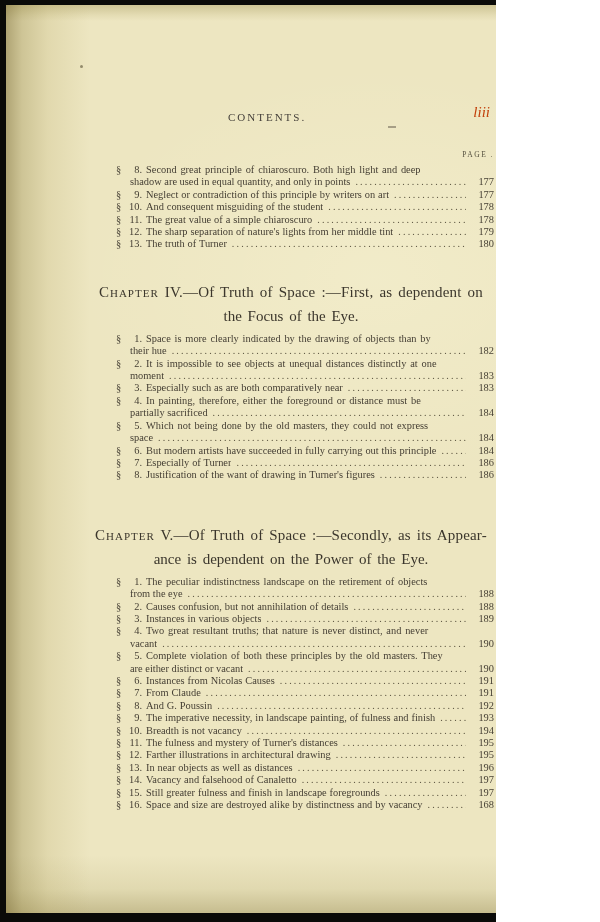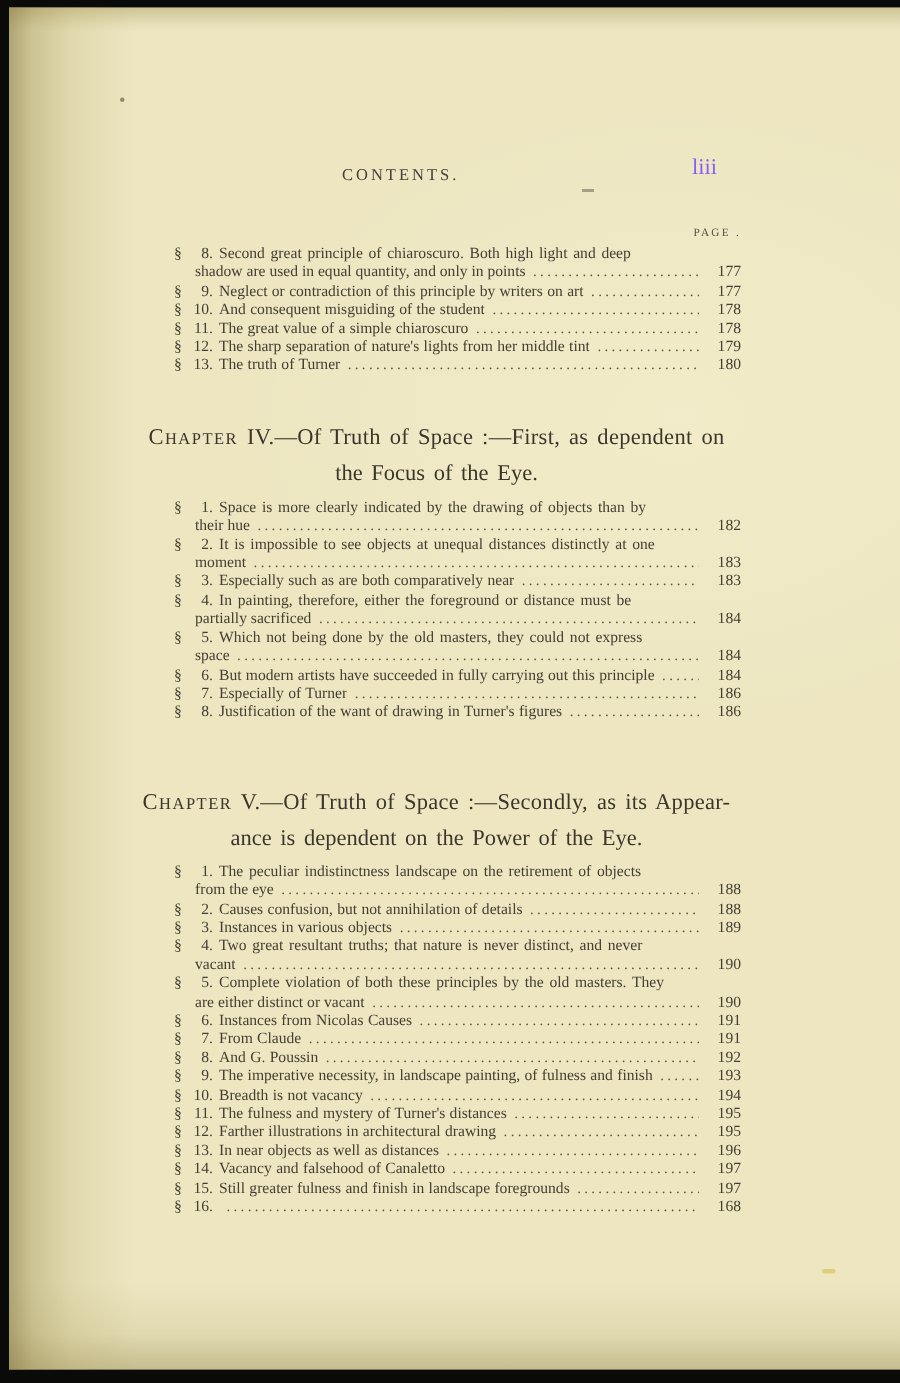--- a/index.html
+++ b/index.html
@@ -1,32 +1,32 @@
 <!DOCTYPE html>
 <html><head>
 <meta charset="utf-8">
 <style>
   html,body{margin:0;padding:0;}
   body{width:600px;height:922px;font-family:"Liberation Serif",serif;}
-  .stage{position:relative;width:600px;height:922px;background:#0a0a08;overflow:hidden;}
+  .stage{position:relative;width:496px;height:922px;background:#0a0a08;overflow:hidden;}
   .scan{position:absolute;top:5px;left:6px;right:0;bottom:9px;
     background:
       radial-gradient(ellipse 420px 300px at 75% 30%, rgba(255,252,225,0.25), rgba(0,0,0,0) 70%),
       linear-gradient(90deg, rgba(118,103,44,0.52) 0px, rgba(142,128,62,0.33) 16px, rgba(178,163,96,0.20) 42px, rgba(0,0,0,0) 84px),
       linear-gradient(0deg, rgba(122,108,46,0.34) 0px, rgba(150,138,72,0.14) 24px, rgba(0,0,0,0) 58px),
       linear-gradient(180deg, rgba(140,125,55,0.32) 0px, rgba(160,146,78,0.12) 10px, rgba(0,0,0,0) 16px),
       #ede6c1;}
   .speck{position:absolute;border-radius:50%;}
   .speck-1{left:80px;top:65px;width:3px;height:3px;background:#6d6549;opacity:.7;}
   .artifact-dash{position:absolute;left:388px;top:126px;width:8px;height:2px;background:#6b6352;opacity:.55;}
   .speck-2{position:absolute;left:548px;top:846px;width:9px;height:3px;background:#d9c969;opacity:.8;border-radius:2px;}
 
   .content{position:absolute;left:88px;top:0;width:406px;height:100%;color:#443e33;}
   .header-title{position:absolute;top:111px;left:140px;font-size:11px;letter-spacing:2px;color:#45403a;}
-  .folio{position:absolute;top:104px;right:16px;font-size:15px;color:#8b5cf6;}
+  .folio{position:absolute;top:104px;right:4px;font-size:15px;color:#c2410c;font-style:italic;}
   .page-label{position:absolute;top:150px;right:0;font-size:7.5px;letter-spacing:1.5px;color:#55503f;}
 
   .toc-sections{position:relative;}
   .toc-section:nth-child(1){margin-top:164px;}
   .chapter-heading{margin:30px 0 5px 0;text-align:center;font-size:15px;line-height:23px;color:#3b362c;word-spacing:2px;}
   .toc-section:nth-child(3) .chapter-heading{margin-top:42px;}
   .ch-word{font-variant:small-caps;letter-spacing:1px;}
   .ch-rest{letter-spacing:.2px;}
   .ch-line2{margin-top:1px;}
 
@@ -356,20 +356,21 @@
                 <span class="num">15.</span>
                 <span class="t">Still greater fulness and finish in landscape foregrounds</span>
                 <span class="leader"></span>
                 <span class="page-num">197</span>
               </div>
             </div>
             <div class="entry">
               <div class="eline">
                 <span class="mark">§</span>
                 <span class="num">16.</span>
+                <span class="t">Space and size are destroyed alike by distinctness and by vacancy</span>
                 <span class="leader"></span>
                 <span class="page-num">168</span>
               </div>
             </div>
           </div>
         </div>
       </div>
   </div>
 </div>
 

